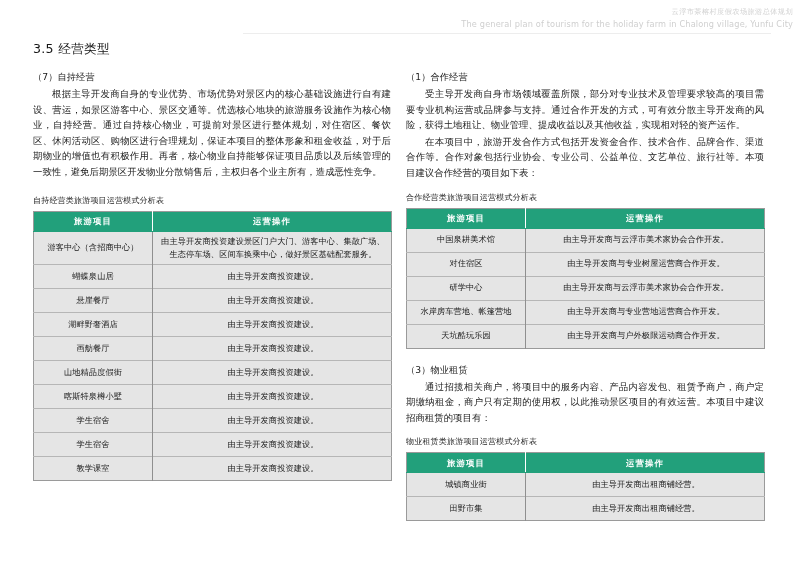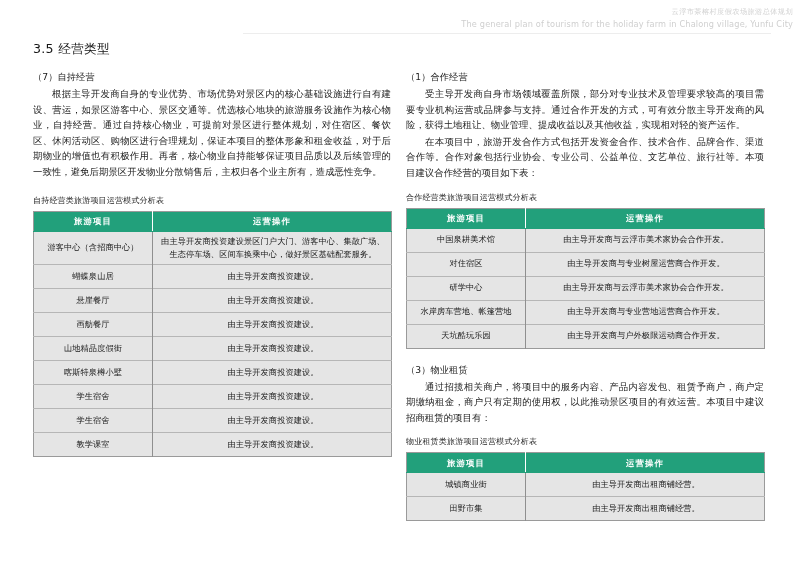--- a/index.html
+++ b/index.html
@@ -191,20 +191,24 @@
           </tr>
           <tr>
             <td class="name">蝴蝶泉山居</td>
             <td class="op">由主导开发商投资建设。</td>
           </tr>
           <tr>
             <td class="name">悬崖餐厅</td>
             <td class="op">由主导开发商投资建设。</td>
           </tr>
           <tr>
+            <td class="name">湖畔野奢酒店</td>
+            <td class="op">由主导开发商投资建设。</td>
+          </tr>
+          <tr>
             <td class="name">画舫餐厅</td>
             <td class="op">由主导开发商投资建设。</td>
           </tr>
           <tr>
             <td class="name">山地精品度假街</td>
             <td class="op">由主导开发商投资建设。</td>
           </tr>
           <tr>
             <td class="name">喀斯特泉樽小墅</td>
             <td class="op">由主导开发商投资建设。</td>

